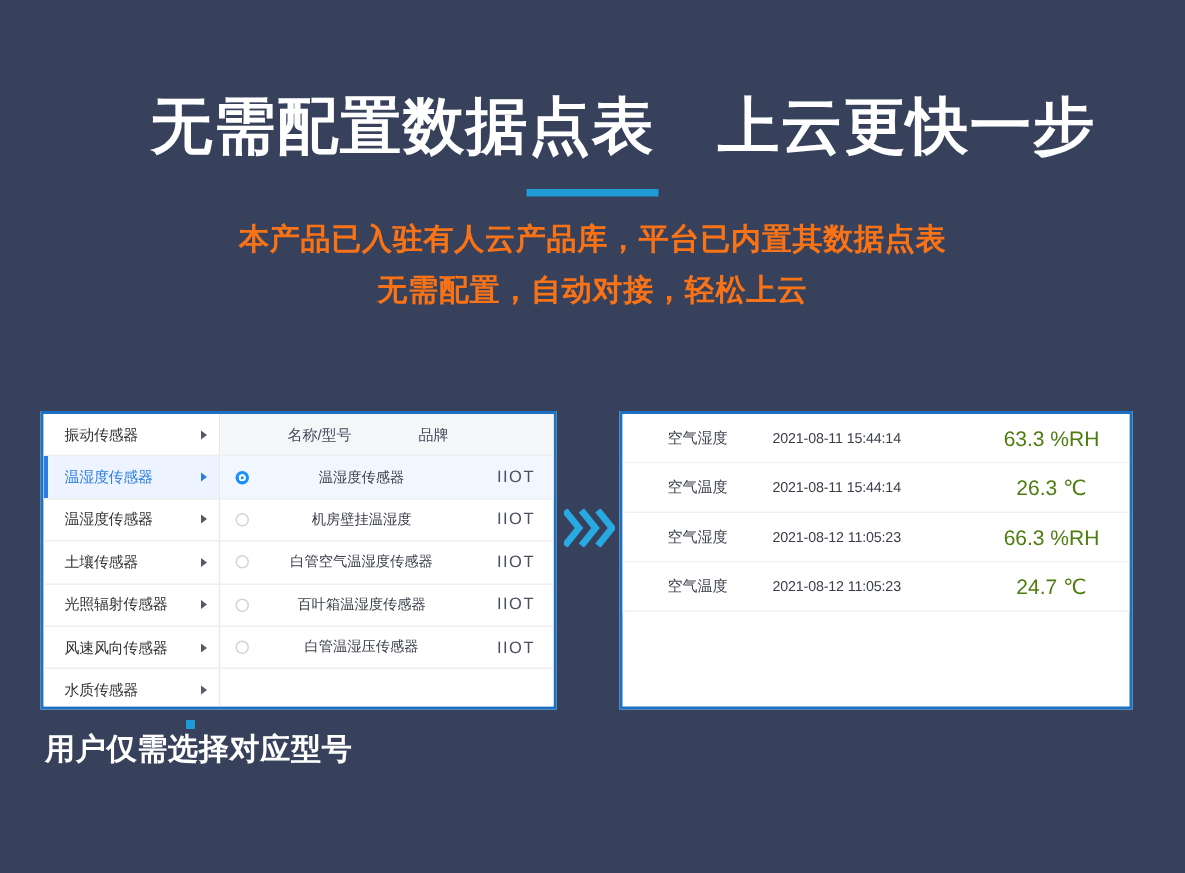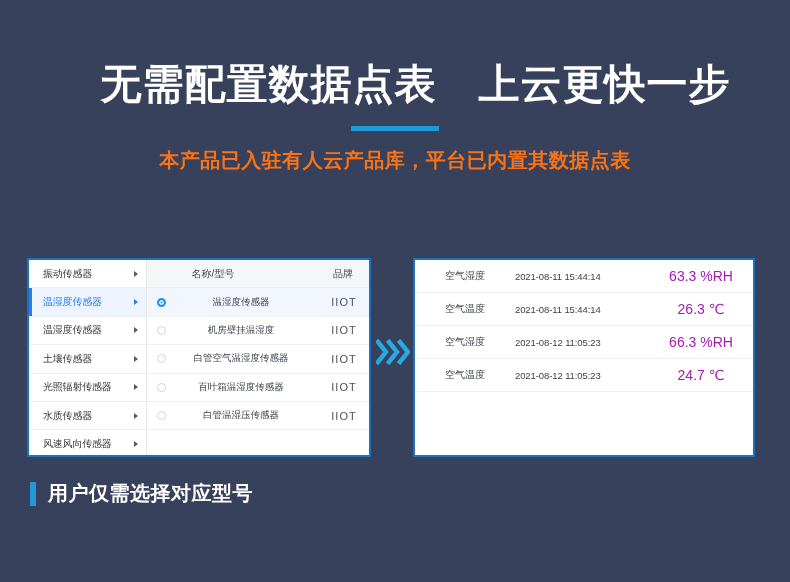--- a/index.html
+++ b/index.html
@@ -26,21 +26,21 @@
   .subtitle-wrap { position:absolute; top:143px; left:0; width:790px; text-align:center; }
   .subtitle-line {
     font-size:20px; font-weight:bold; color:#f97316;
     line-height:34px; letter-spacing:0.5px;
   }
 
   
   .panels { position:absolute; top:258px; left:0; width:790px; height:200px; }
 
   .panel {
-    position:absolute; top:0;
+    position:absolute; top:16px;
     background:#ffffff;
     border:2px solid #1b72c4;
     overflow:hidden;
   }
   .panel-left  { left:27px;  width:344px; height:199px; }
   .panel-right { left:413px; width:342px; height:199px; }
 
   
   .left-body { display:flex; height:100%; width:100%; }
   .cat-col {
@@ -72,21 +72,21 @@
     width:3px; background:#2b7de0;
   }
 
   .model-col { flex:1; background:#ffffff; }
   .model-head {
     height:28.4px; background:#f5f6f8;
     display:flex; align-items:center;
     border-bottom:1px solid #eeeeee;
   }
   .model-head .mh-name  { width:132px; text-align:center; font-size:10px; color:#444c5c; }
-  .model-head .mh-brand { width:74px;  text-align:right; font-size:10px; color:#444c5c; }
+  .model-head .mh-brand { width:74px;  text-align:left; font-size:10px; color:#444c5c; }
   .model-row {
     height:28.4px; display:flex; align-items:center;
     border-bottom:1px solid #f0f0f0;
   }
   .model-row.selected { background:#f2f7ff; }
   .radio-cell { width:28px; display:flex; align-items:center; justify-content:center; }
   .radio {
     width:9px; height:9px; border-radius:50%;
     border:1px solid #d0d4da; background:#ffffff;
     display:block;
@@ -113,26 +113,26 @@
   }
   .dt-head .c1 { width:100px; text-align:center; font-size:10.5px; color:#444c5c; }
   .dt-head .c2 { width:134px; text-align:center; font-size:10.5px; color:#444c5c; }
   .dt-head .c3 { flex:1;      text-align:center; font-size:10.5px; color:#444c5c; }
   .dt-row {
     height:33px; display:flex; align-items:center;
     border-bottom:1px solid #f1f1f1; background:#ffffff;
   }
   .dt-row .c1 { width:100px; text-align:center; font-size:10px;   color:#3a3f4a; }
   .dt-row .c2 { width:134px; font-size:9.5px;  color:#3a3f4a; letter-spacing:-0.1px; }
-  .dt-row .c3 { flex:1;      text-align:center; font-size:14px;   color:#a21caf; }
+  .dt-row .c3 { flex:1;      text-align:center; font-size:14px;   color:#4d7c0f; }
 
   
   .caption {
     position:absolute; top:480px;
-    display:flex; align-items:center;
+    display:flex; align-items:center;flex-direction:column;
   }
   .caption-left  { left:30px; }
   .caption-right { left:416px; }
   .caption-bar {
     width:6px; height:24px; background:#1e9ad6; margin-right:12px;
     flex:0 0 6px;
   }
   .caption-text {
     font-size:20px; font-weight:bold; color:#ffffff; letter-spacing:0.5px;
     white-space:nowrap;
@@ -143,20 +143,21 @@
 
 <div class="page">
 
   <div class="headline-wrap">
     <div class="headline">无需配置数据点表　上云更快一步</div>
     <div class="headline-rule"></div>
   </div>
 
   <div class="subtitle-wrap">
     <div class="subtitle-line">本产品已入驻有人云产品库，平台已内置其数据点表</div>
+    <div class="subtitle-line">无需配置，自动对接，轻松上云</div>
   </div>
 
   <div class="panels">
 
     <div class="panel panel-left">
       <div class="left-body">
 
         <div class="cat-col">
           <div class="cat-row">
             <span class="cat-label">振动传感器</span>
@@ -172,25 +173,25 @@
           </div>
           <div class="cat-row">
             <span class="cat-label">土壤传感器</span>
             <span class="cat-caret"></span>
           </div>
           <div class="cat-row">
             <span class="cat-label">光照辐射传感器</span>
             <span class="cat-caret"></span>
           </div>
           <div class="cat-row">
+            <span class="cat-label">风速风向传感器</span>
+            <span class="cat-caret"></span>
+          </div>
+          <div class="cat-row">
             <span class="cat-label">水质传感器</span>
-            <span class="cat-caret"></span>
-          </div>
-          <div class="cat-row">
-            <span class="cat-label">风速风向传感器</span>
             <span class="cat-caret"></span>
           </div>
         </div>
 
         <div class="model-col">
           <div class="model-head">
             <span class="mh-name">名称/型号</span>
             <span class="mh-brand">品牌</span>
           </div>
 

